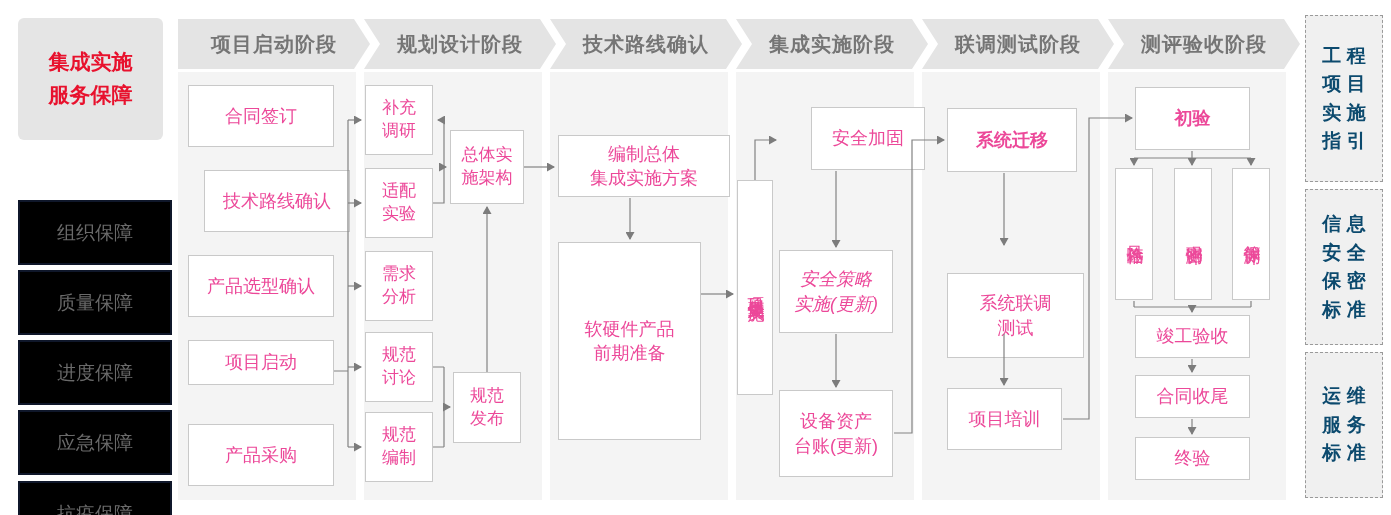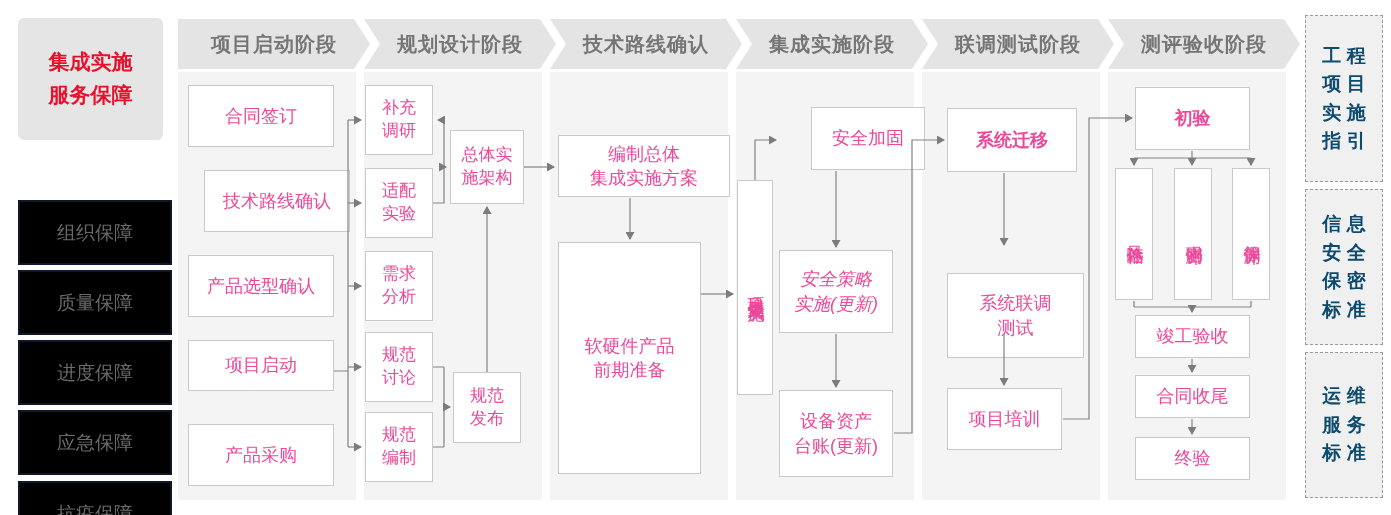--- a/index.html
+++ b/index.html
@@ -61,41 +61,41 @@
   <div class="phase phase-first" style="left:178px;">项目启动阶段</div>
   <div class="phase" style="left:364px;">规划设计阶段</div>
   <div class="phase" style="left:550px;">技术路线确认</div>
   <div class="phase" style="left:736px;">集成实施阶段</div>
   <div class="phase" style="left:922px;">联调测试阶段</div>
   <div class="phase" style="left:1108px;">测评验收阶段</div>
 
   <div class="node" style="left:188px;top:85px;width:146px;height:62px;">合同签订</div>
   <div class="node" style="left:204px;top:170px;width:146px;height:62px;">技术路线确认</div>
   <div class="node" style="left:188px;top:255px;width:146px;height:62px;">产品选型确认</div>
-  <div class="node" style="left:188px;top:340px;width:146px;height:51px;">项目启动</div>
+  <div class="node" style="left:188px;top:340px;width:146px;height:45px;">项目启动</div>
   <div class="node" style="left:188px;top:424px;width:146px;height:62px;">产品采购</div>
 
   <div class="node small" style="left:365px;top:85px;width:68px;height:70px;">补充
 调研</div>
   <div class="node small" style="left:365px;top:168px;width:68px;height:70px;">适配
 实验</div>
   <div class="node small" style="left:365px;top:251px;width:68px;height:70px;">需求
 分析</div>
   <div class="node small" style="left:365px;top:332px;width:68px;height:70px;">规范
 讨论</div>
   <div class="node small" style="left:365px;top:412px;width:68px;height:70px;">规范
 编制</div>
   <div class="node small" style="left:450px;top:130px;width:74px;height:74px;">总体实
 施架构</div>
   <div class="node small" style="left:453px;top:372px;width:68px;height:71px;">规范
 发布</div>
 
   <div class="node" style="left:558px;top:135px;width:172px;height:62px;">编制总体
 集成实施方案</div>
-  <div class="node" style="left:558px;top:242px;width:143px;height:232px;">软硬件产品
+  <div class="node" style="left:558px;top:242px;width:143px;height:198px;">软硬件产品
 前期准备</div>
 
   <div class="node vnode" style="left:737px;top:180px;width:36px;height:215px;">项目整体集成实施</div>
   <div class="node" style="left:779px;top:107px;width:114px;height:63px;margin-left:32px;">安全加固</div>
   <div class="node" style="left:779px;top:250px;width:114px;height:83px;font-style:italic;">安全策略
 实施(更新)</div>
   <div class="node" style="left:779px;top:390px;width:114px;height:87px;">设备资产
 台账(更新)</div>
 
   <div class="node" style="left:947px;top:108px;width:130px;height:64px;font-weight:bold;">系统迁移</div>

